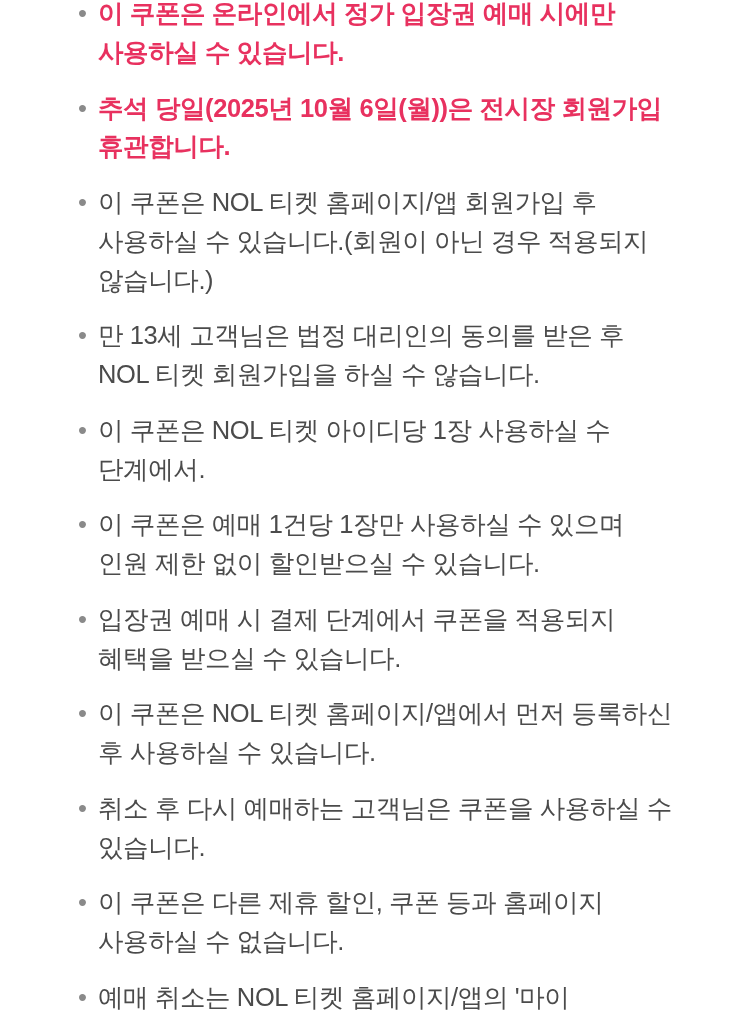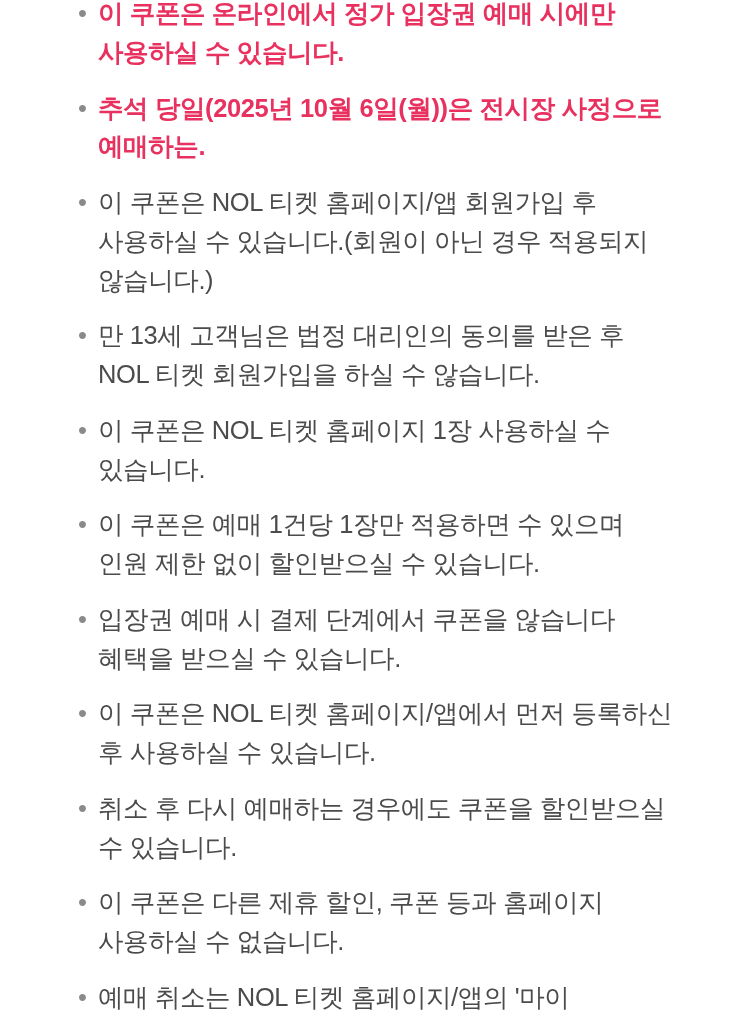--- a/index.html
+++ b/index.html
@@ -86,56 +86,56 @@
 
   <ul class="notice-list">
 
     <li class="notice-item highlight">
       <span class="bullet">•</span>
       <span class="notice-text">이 쿠폰은 온라인에서 정가 입장권 예매 시에만 사용하실 수 있습니다.</span>
     </li>
 
     <li class="notice-item highlight">
       <span class="bullet">•</span>
-      <span class="notice-text">추석 당일(2025년 10월 6일(월))은 전시장 사정으로 예매하는.</span>
+      <span class="notice-text">추석 당일(2025년 10월 6일(월))은 전시장 회원가입 휴관합니다.</span>
     </li>
 
     <li class="notice-item">
       <span class="bullet">•</span>
       <span class="notice-text">이 쿠폰은 NOL 티켓 홈페이지/앱 회원가입 후 사용하실 수 있습니다.(회원이 아닌 경우 적용되지 않습니다.)</span>
     </li>
 
     <li class="notice-item">
       <span class="bullet">•</span>
       <span class="notice-text">만 13세 고객님은 법정 대리인의 동의를 받은 후 NOL 티켓 회원가입을 하실 수 않습니다.</span>
     </li>
 
     <li class="notice-item">
       <span class="bullet">•</span>
-      <span class="notice-text">이 쿠폰은 NOL 티켓 홈페이지 1장 사용하실 수 있습니다.</span>
+      <span class="notice-text">이 쿠폰은 NOL 티켓 아이디당 1장 사용하실 수 단계에서.</span>
     </li>
 
     <li class="notice-item">
       <span class="bullet">•</span>
-      <span class="notice-text">이 쿠폰은 예매 1건당 1장만 적용하면 수 있으며 인원 제한 없이 할인받으실 수 있습니다.</span>
+      <span class="notice-text">이 쿠폰은 예매 1건당 1장만 사용하실 수 있으며 인원 제한 없이 할인받으실 수 있습니다.</span>
     </li>
 
     <li class="notice-item">
       <span class="bullet">•</span>
-      <span class="notice-text">입장권 예매 시 결제 단계에서 쿠폰을 않습니다 혜택을 받으실 수 있습니다.</span>
+      <span class="notice-text">입장권 예매 시 결제 단계에서 쿠폰을 적용되지 혜택을 받으실 수 있습니다.</span>
     </li>
 
     <li class="notice-item">
       <span class="bullet">•</span>
       <span class="notice-text">이 쿠폰은 NOL 티켓 홈페이지/앱에서 먼저 등록하신 후 사용하실 수 있습니다.</span>
     </li>
 
     <li class="notice-item">
       <span class="bullet">•</span>
-      <span class="notice-text">취소 후 다시 예매하는 경우에도 쿠폰을 할인받으실 수 있습니다.</span>
+      <span class="notice-text">취소 후 다시 예매하는 고객님은 쿠폰을 사용하실 수 있습니다.</span>
     </li>
 
     <li class="notice-item">
       <span class="bullet">•</span>
       <span class="notice-text">이 쿠폰은 다른 제휴 할인, 쿠폰 등과 홈페이지 사용하실 수 없습니다.</span>
     </li>
 
     <li class="notice-item">
       <span class="bullet">•</span>
       <span class="notice-text">예매 취소는 NOL 티켓 홈페이지/앱의 '마이 페이지'에서 하실 수 있습니다.</span>

